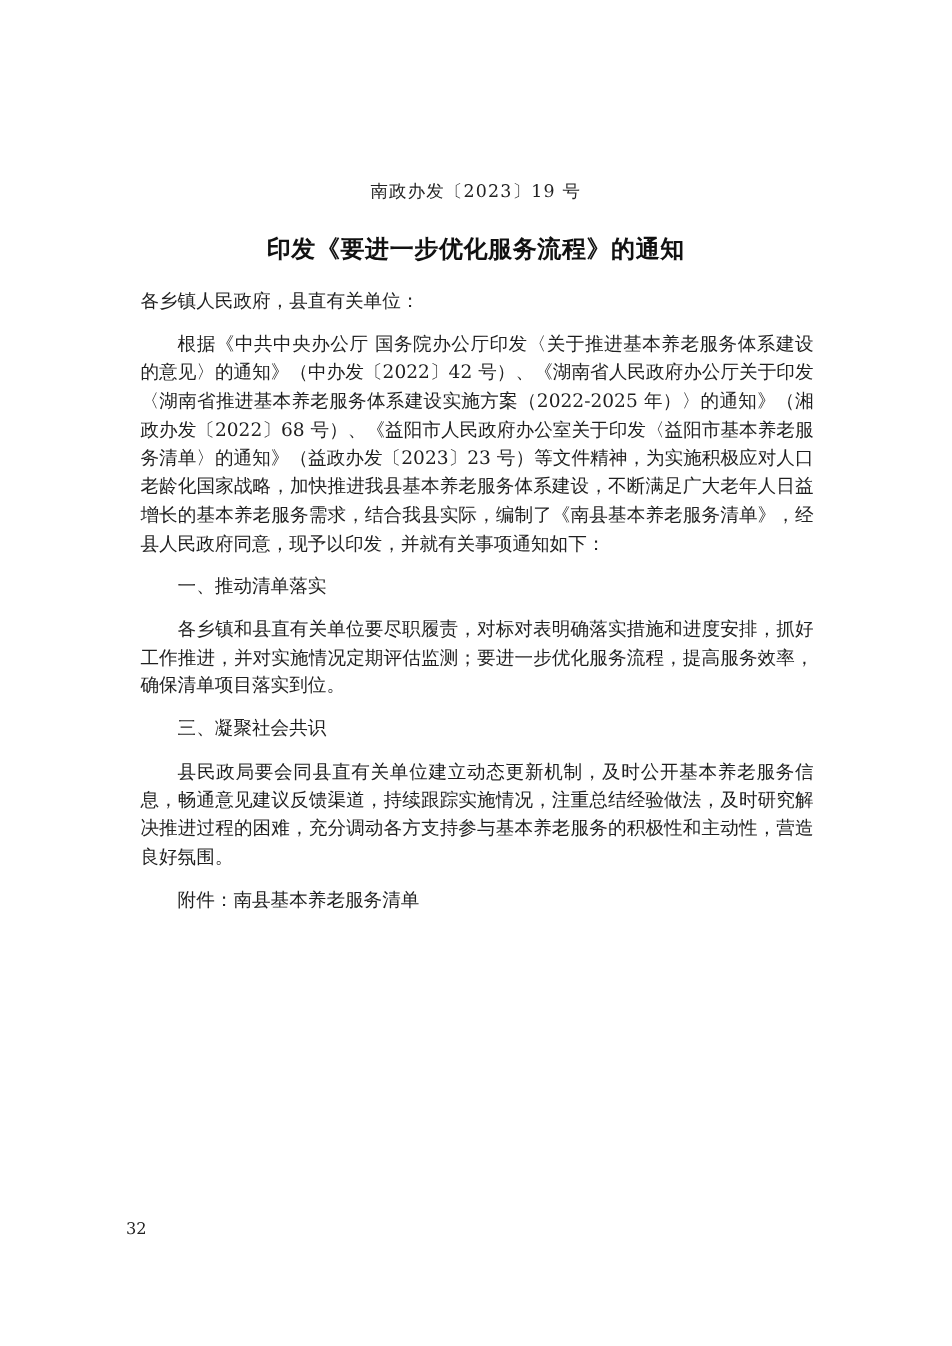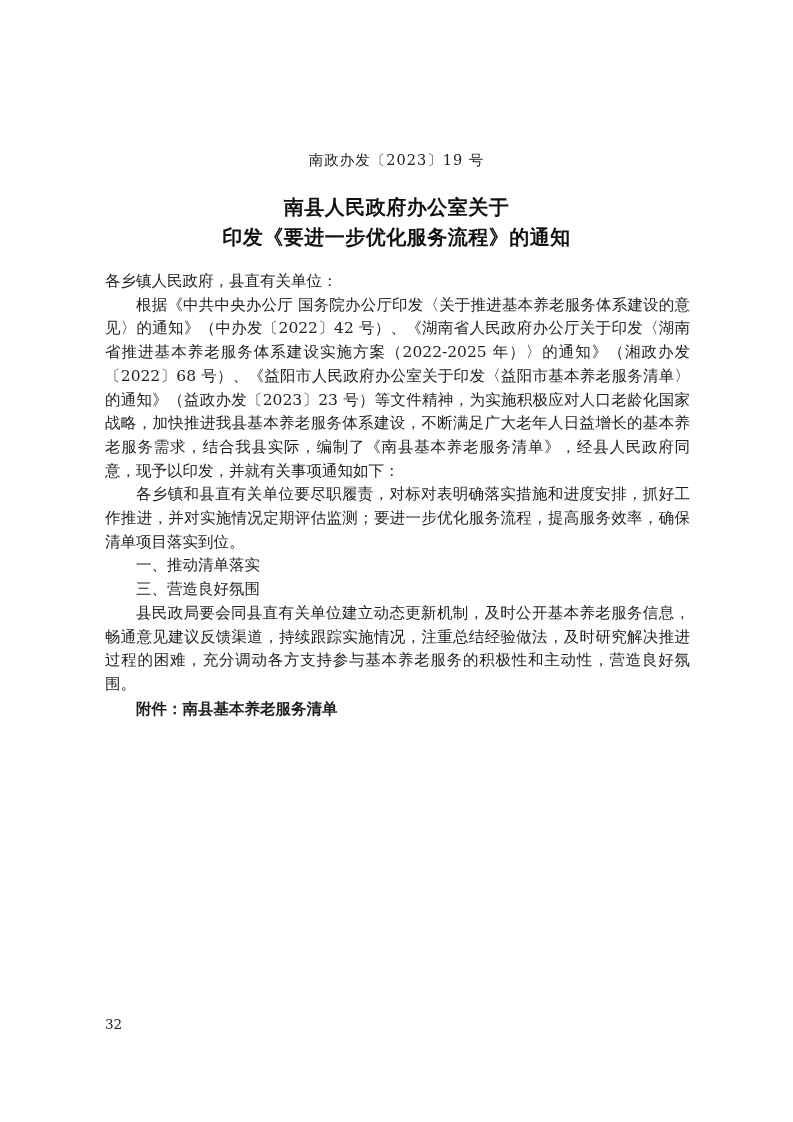--- a/index.html
+++ b/index.html
@@ -35,63 +35,61 @@
     color: #111111;
     letter-spacing: 0.5px;
   }
   .content {
     margin: 18px 103px 0 105px;
     font-size: 15.5px;
     line-height: 23.7px;
     text-align: justify;
     color: #1f1f1f;
   }
-  .content p { margin: 0; }
+  .content p { margin: 12px; }
   .indent { text-indent: 2em; }
   .attachment-line {
     margin-top: 24px;
     text-indent: 2em;
-    font-weight: bold;
   }
   .page-number {
     position: absolute;
     left: 105px;
     top: 1016px;
     font-size: 13.5px;
     color: #222222;
   }
 </style>
 </head>
 <body>
 
 <div class="page">
 
   <div class="doc-number">南政办发〔2023〕19 号</div>
 
   <div class="title-block">
-    <div>南县人民政府办公室关于</div>
     <div>印发《要进一步优化服务流程》的通知</div>
   </div>
 
   <div class="content">
 
     <p class="salutation">各乡镇人民政府，县直有关单位：</p>
 
     <p class="indent">根据《中共中央办公厅 国务院办公厅印发〈关于推进基本养老服务体系建设的意见〉的通知》（中办发〔2022〕42 号）、《湖南省人民政府办公厅关于印发〈湖南省推进基本养老服务体系建设实施方案（2022-2025 年）〉的通知》（湘政办发〔2022〕68 号）、《益阳市人民政府办公室关于印发〈益阳市基本养老服务清单〉的通知》（益政办发〔2023〕23 号）等文件精神，为实施积极应对人口老龄化国家战略，加快推进我县基本养老服务体系建设，不断满足广大老年人日益增长的基本养老服务需求，结合我县实际，编制了《南县基本养老服务清单》，经县人民政府同意，现予以印发，并就有关事项通知如下：</p>
 
     <div>
+      <p class="indent">一、推动清单落实</p>
       <p class="indent">各乡镇和县直有关单位要尽职履责，对标对表明确落实措施和进度安排，抓好工作推进，并对实施情况定期评估监测；要进一步优化服务流程，提高服务效率，确保清单项目落实到位。</p>
-      <p class="indent">一、推动清单落实</p>
     </div>
 
     <div>
     </div>
 
     <div>
-      <p class="indent">三、营造良好氛围</p>
+      <p class="indent">三、凝聚社会共识</p>
       <p class="indent">县民政局要会同县直有关单位建立动态更新机制，及时公开基本养老服务信息，畅通意见建议反馈渠道，持续跟踪实施情况，注重总结经验做法，及时研究解决推进过程的困难，充分调动各方支持参与基本养老服务的积极性和主动性，营造良好氛围。</p>
     </div>
 
     <p class="attachment-line">附件：南县基本养老服务清单</p>
 
   </div>
 
   <div class="page-number">32</div>
 
 </div>

